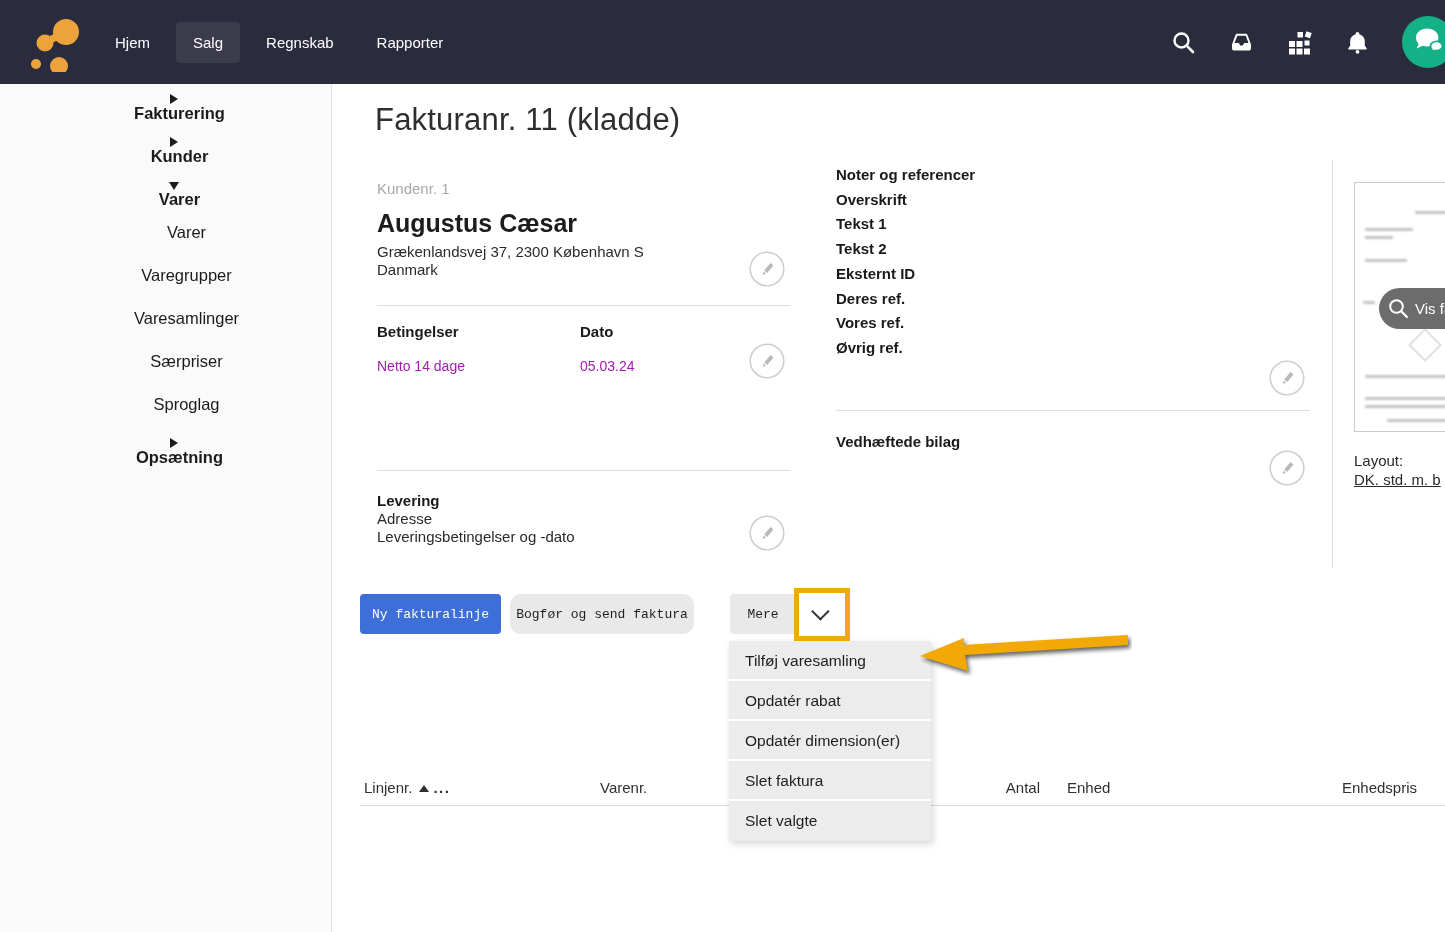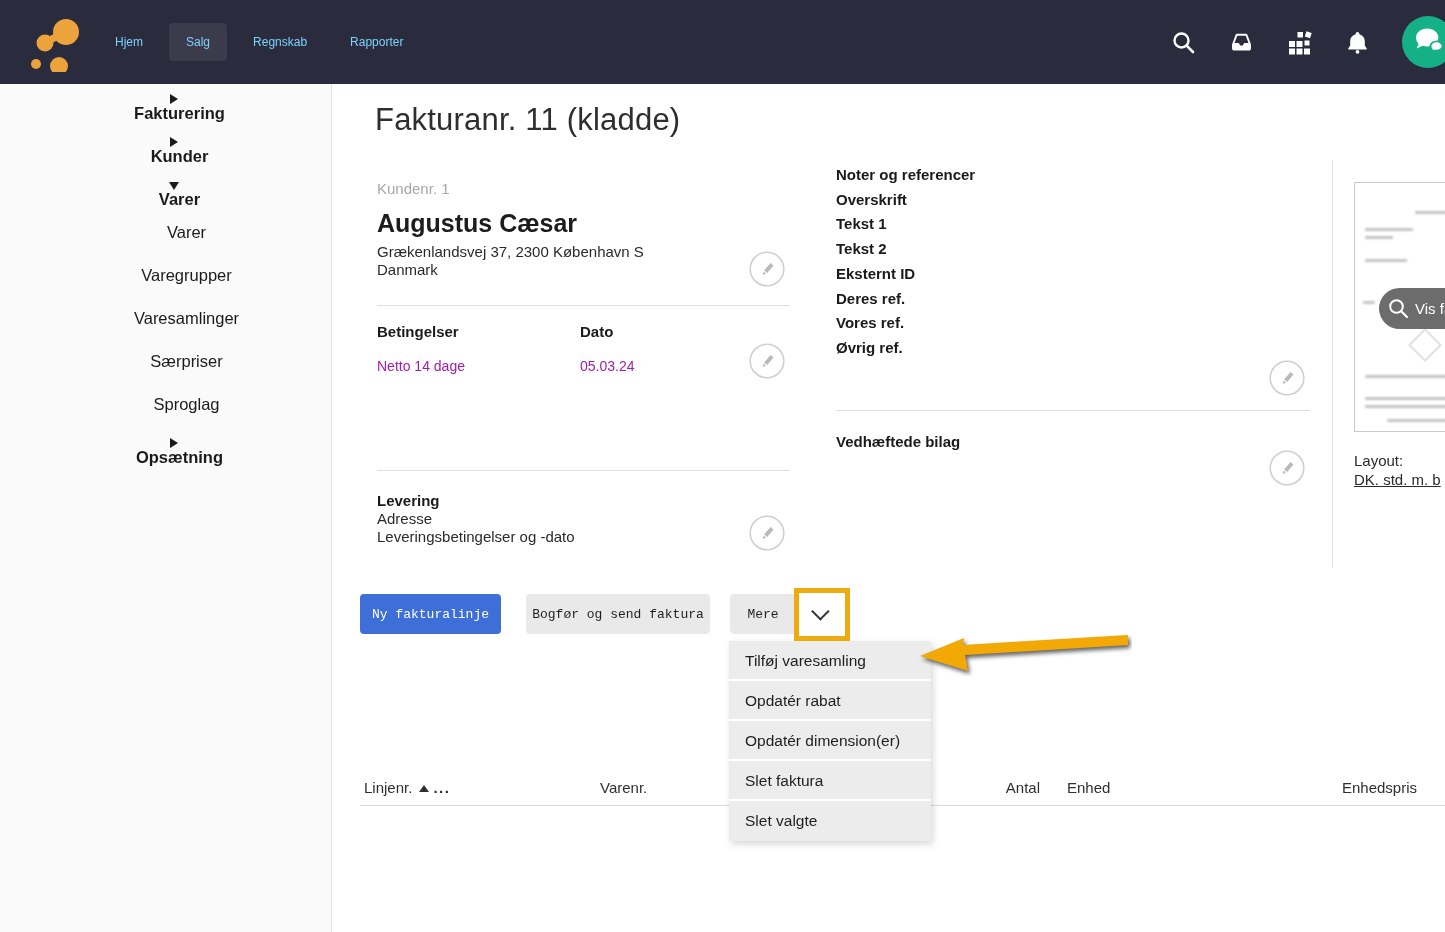--- a/index.html
+++ b/index.html
@@ -4,21 +4,21 @@
 <style>
   * { margin:0; padding:0; box-sizing:border-box; }
   html,body { width:1445px; height:932px; overflow:hidden; background:#fff;
     font-family:"Liberation Sans","DejaVu Sans",sans-serif; color:#222; }
   .app { position:relative; width:1445px; height:932px; overflow:hidden; }
 
   
   .navbar { height:84px; background:#2b2b3e; display:flex; align-items:center; }
   .logo { margin-left:22px; flex:0 0 auto; }
   .main-nav { display:flex; align-items:center; margin-left:12px; gap:9px; }
-  .nav-item { color:#7dd3fc; font-size:12px; padding:12px 17px; border-radius:4px;
+  .nav-item { color:#ffffff; font-size:15px; padding:12px 17px; border-radius:4px;
     cursor:pointer; text-decoration:none; white-space:nowrap; }
   .nav-item.active { background:#3b3b4c; }
   .nav-icons { margin-left:auto; display:flex; align-items:center; gap:31px; }
   .icon-btn { width:27px; height:27px; cursor:pointer; display:block; }
   .chat-btn { width:52px; height:52px; border-radius:50%; background:#14b187;
     margin-right:-9px; display:flex; align-items:center; justify-content:center; cursor:pointer; }
 
   
   .body-wrap { display:flex; height:848px; }
   .sidebar { width:332px; background:#fafafa; border-right:1px solid #e2e2e2;
@@ -69,21 +69,21 @@
     border-radius:21px; background:rgba(95,95,95,.92); color:#fff; display:flex;
     align-items:center; padding-left:7px; cursor:pointer; border:none; font-size:15px; gap:3px; }
   .layout-block { position:absolute; left:1022px; top:367px; font-size:15px; color:#2a2a2a; line-height:19px; }
   .layout-link { color:#2a2a2a; text-decoration:underline; white-space:nowrap; cursor:pointer; }
 
   
   .btn { position:absolute; top:510px; height:40px; border:none; border-radius:4px;
     font-size:13px; cursor:pointer; font-family:Liberation Mono, monospace; }
   .btn-blue { left:28px; width:141px; background:#3e6fd8; color:#fff; }
   .btn-gray { background:#e9e9e9; color:#1f1f1f; }
-  .btn-post { left:194px; width:184px; }
+  .btn-post { left:178px; width:184px;border-radius:11px; }
   .btn-mere { left:398px; width:66px; border-radius:4px 0 0 4px; }
   .btn-chevron { left:467px; width:46px; top:509px; height:41px; background:#fff;
     border-radius:0 4px 4px 0; display:flex; align-items:center; justify-content:center; }
   .chev { width:13px; height:13px; border-left:2.5px solid #333; border-bottom:2.5px solid #333;
     transform:rotate(-45deg) translateY(-3px); }
   .highlight-box { position:absolute; left:462px; top:504px; width:56px; height:53px;
     border:5px solid #eeab10; z-index:9; pointer-events:none; }
 
   
   .dropdown { position:absolute; left:397px; top:557px; width:202px; z-index:8;

